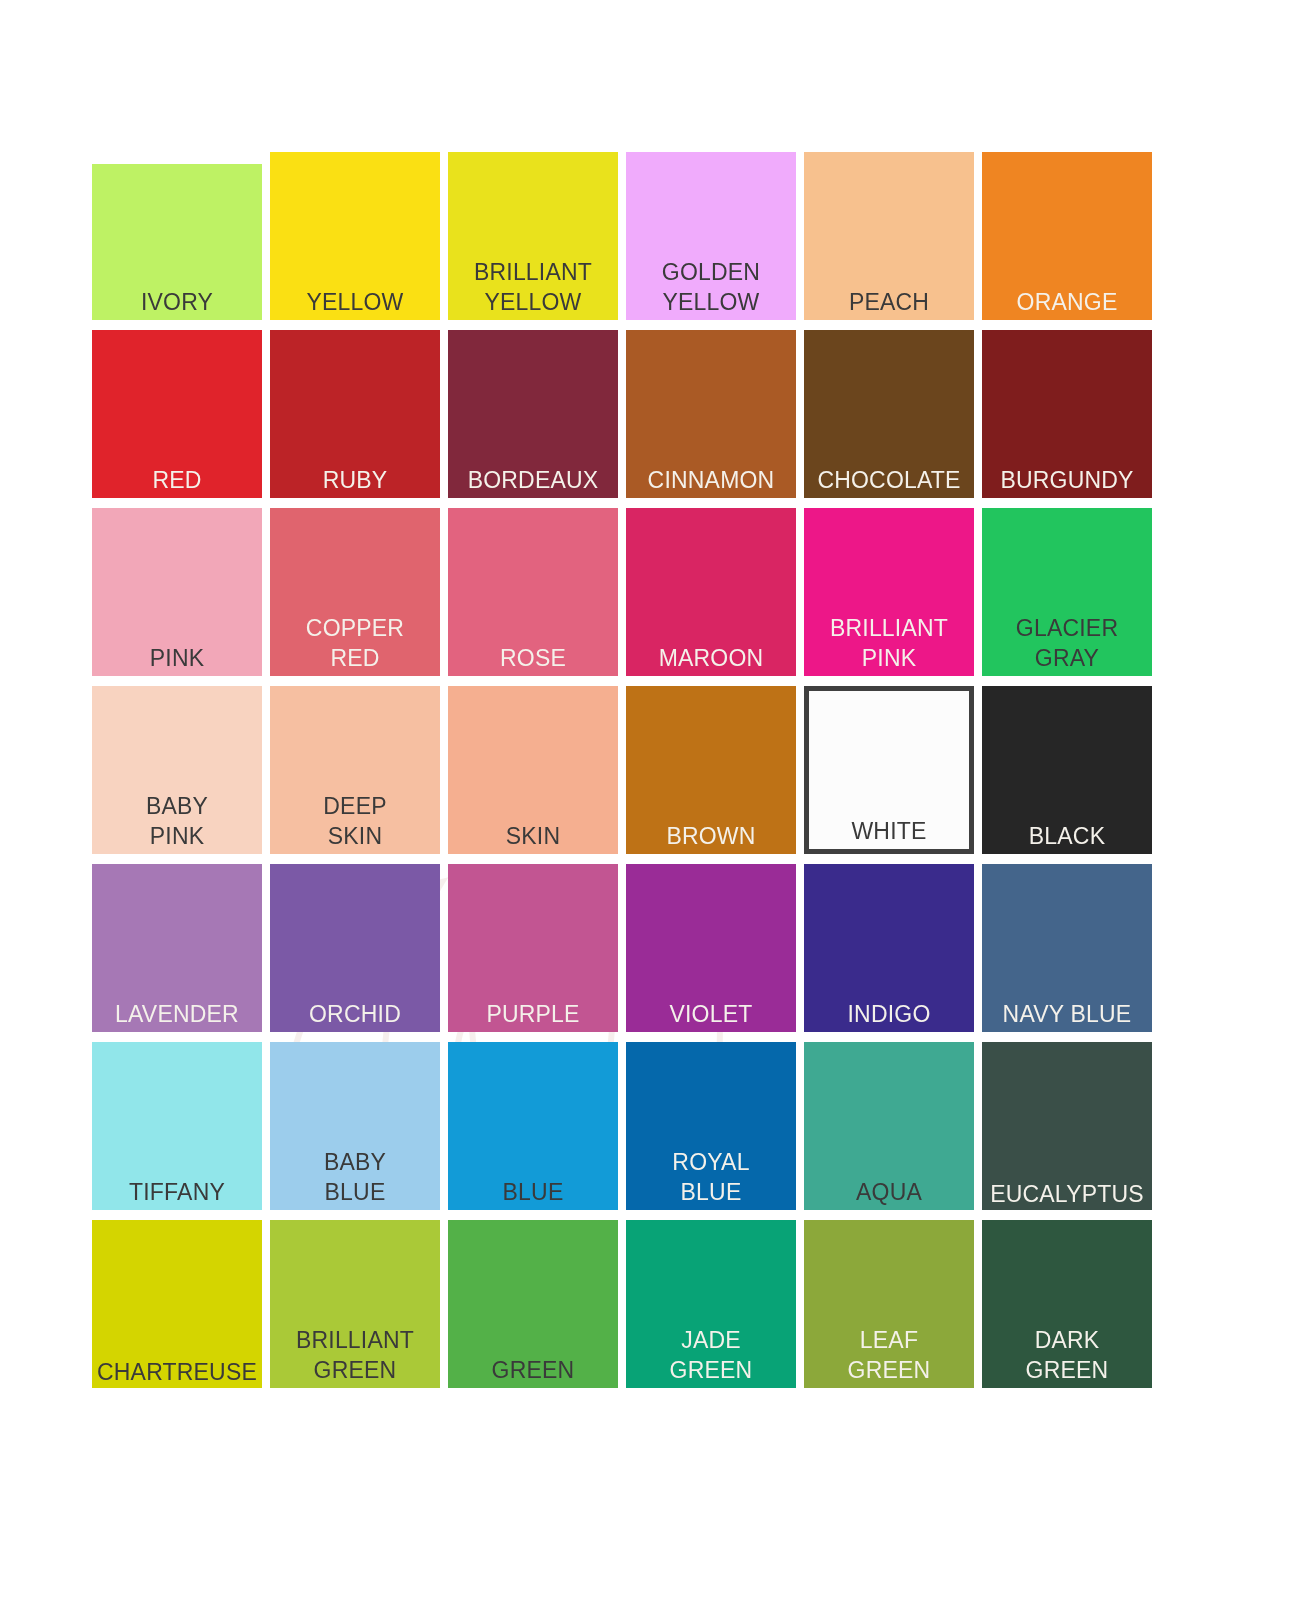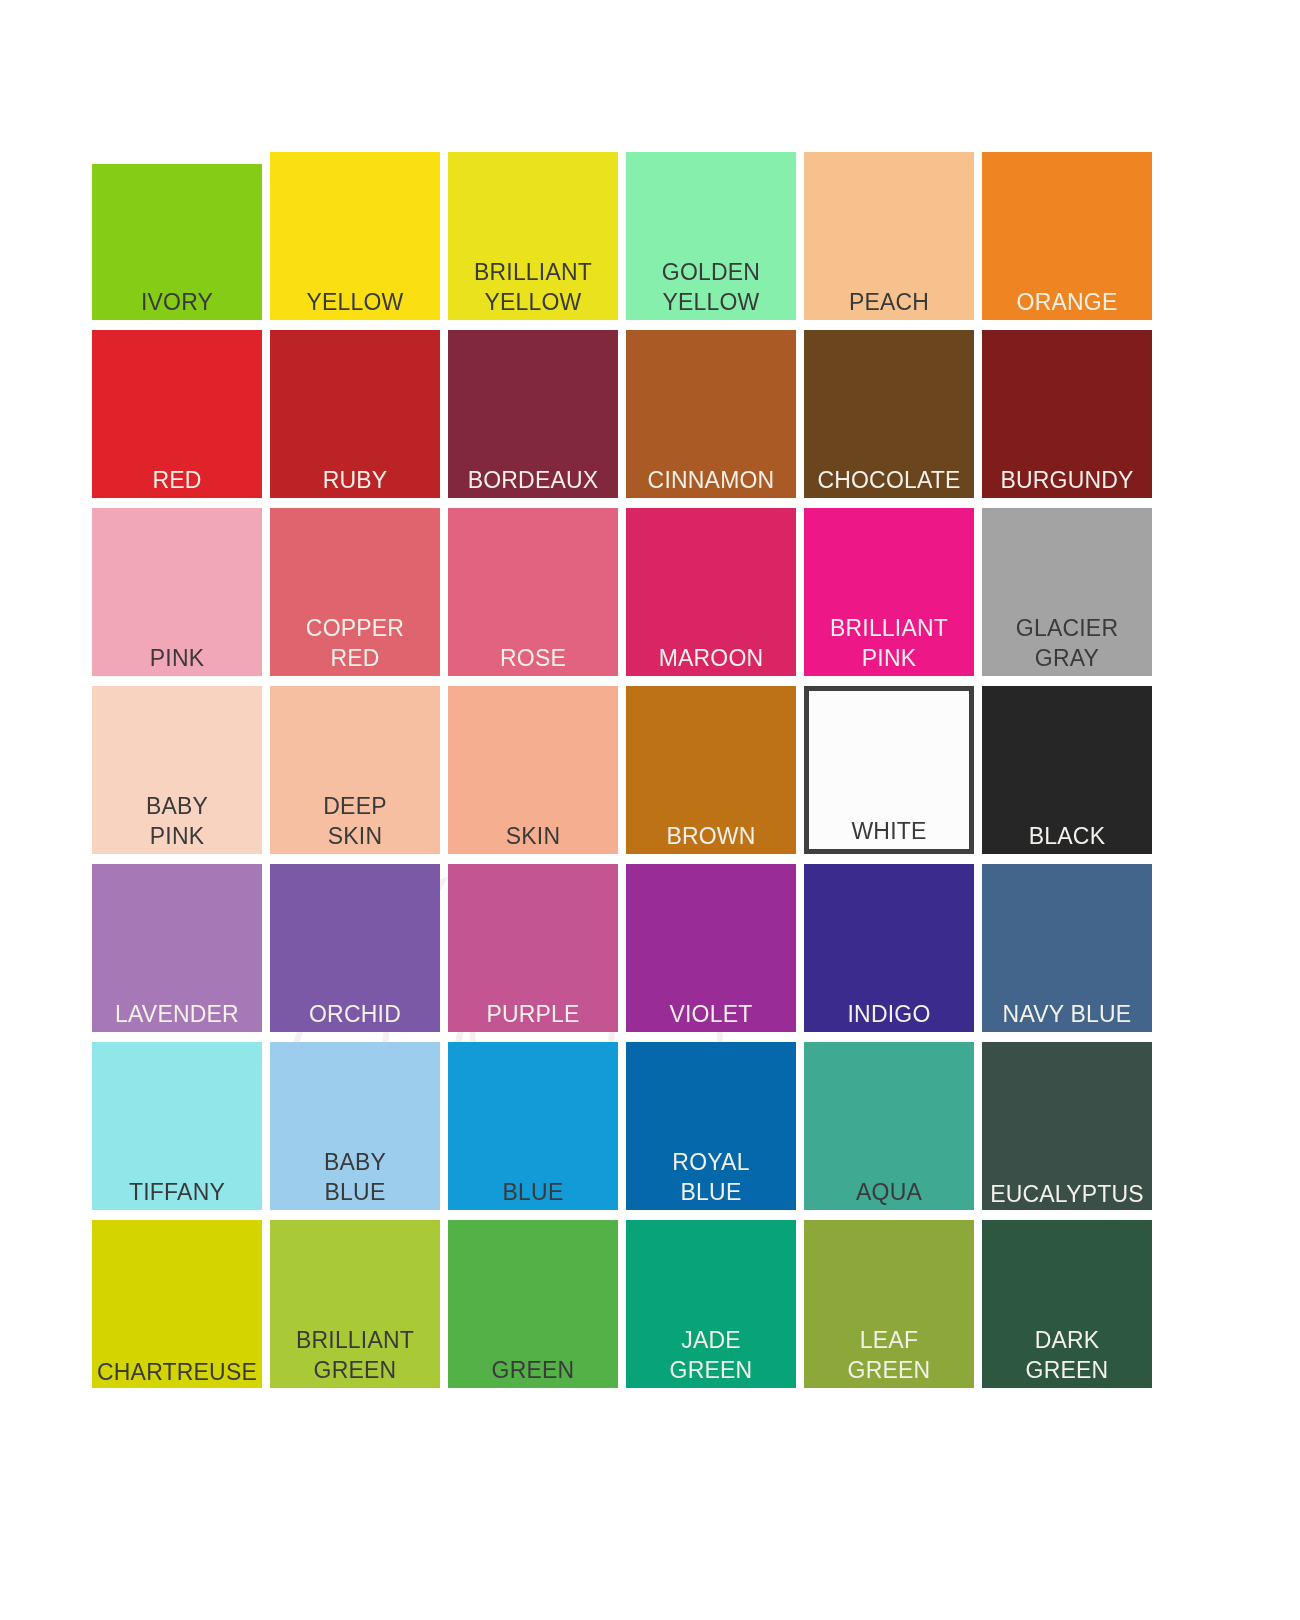--- a/index.html
+++ b/index.html
@@ -72,31 +72,31 @@
 <div id="chart-root">
   <svg id="watermark" viewBox="0 0 560 330" xmlns="http://www.w3.org/2000/svg">
     <g fill="none" stroke="#b06a55" stroke-width="6">
       <path d="M40 300 C 40 160, 120 60, 200 40 C 150 120, 130 200, 150 300 Z"></path>
       <path d="M210 300 C 200 180, 250 80, 330 50"></path>
       <ellipse cx="300" cy="180" rx="70" ry="110"></ellipse>
       <path d="M400 60 C 470 90, 500 180, 460 280"></path>
     </g>
   </svg>
   <div class="grid">
-      <div class="swatch" style="background: #84cc16; margin-top: 12px;">
+      <div class="swatch" style="background: #bef264; margin-top: 12px;">
         <div class="swatch-label dark">IVORY</div>
       </div>
       <div class="swatch" style="background: rgb(250, 224, 19);">
         <div class="swatch-label dark">YELLOW</div>
       </div>
       <div class="swatch" style="background: rgb(233, 226, 28);">
         <div class="swatch-label dark">BRILLIANT
 YELLOW</div>
       </div>
-      <div class="swatch" style="background: #86efac;">
+      <div class="swatch" style="background: #f0abfc;">
         <div class="swatch-label dark">GOLDEN
 YELLOW</div>
       </div>
       <div class="swatch" style="background: rgb(247, 193, 142);">
         <div class="swatch-label dark">PEACH</div>
       </div>
       <div class="swatch" style="background: rgb(239, 133, 34);">
         <div class="swatch-label light">ORANGE</div>
       </div>
       <div class="swatch" style="background: rgb(224, 35, 43);">
@@ -127,21 +127,21 @@
       <div class="swatch" style="background: rgb(226, 99, 127);">
         <div class="swatch-label light">ROSE</div>
       </div>
       <div class="swatch" style="background: rgb(217, 37, 99);">
         <div class="swatch-label light">MAROON</div>
       </div>
       <div class="swatch" style="background: rgb(237, 23, 136);">
         <div class="swatch-label light">BRILLIANT
 PINK</div>
       </div>
-      <div class="swatch" style="background: #a3a3a3;">
+      <div class="swatch" style="background: #22c55e;">
         <div class="swatch-label dark">GLACIER
 GRAY</div>
       </div>
       <div class="swatch" style="background: rgb(248, 211, 192);">
         <div class="swatch-label dark">BABY
 PINK</div>
       </div>
       <div class="swatch" style="background: rgb(246, 191, 161);">
         <div class="swatch-label dark">DEEP
 SKIN</div>

